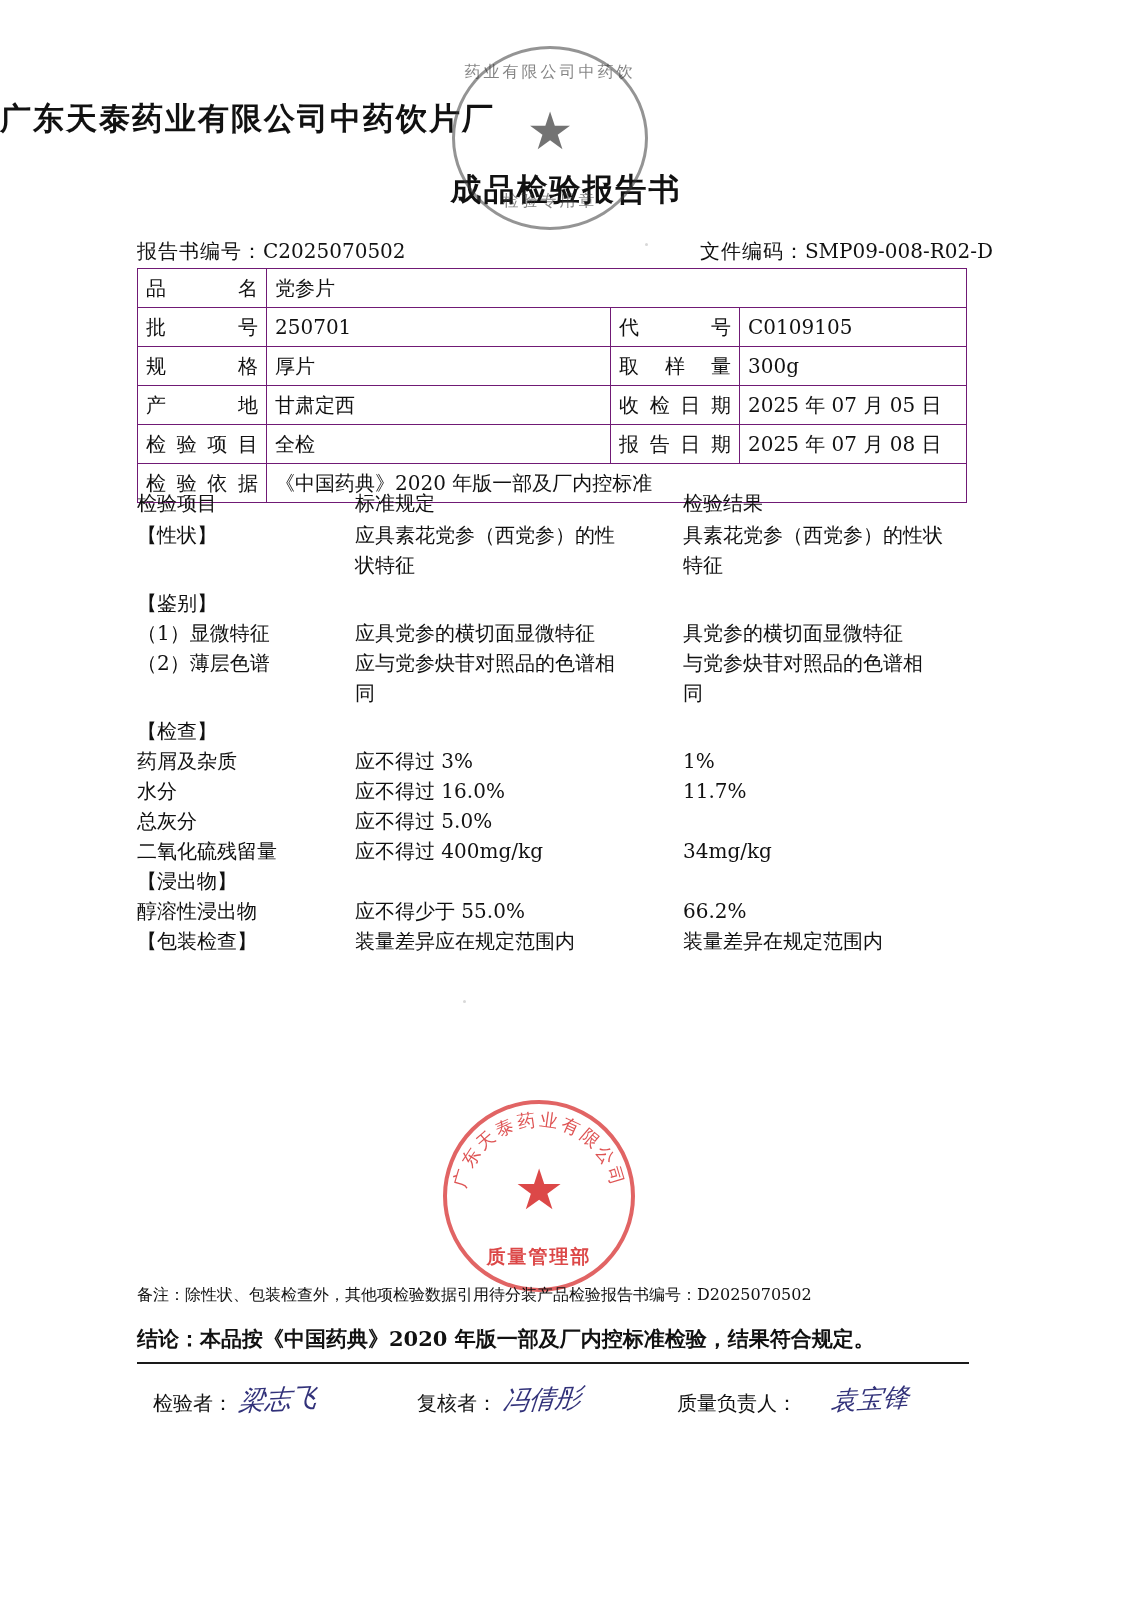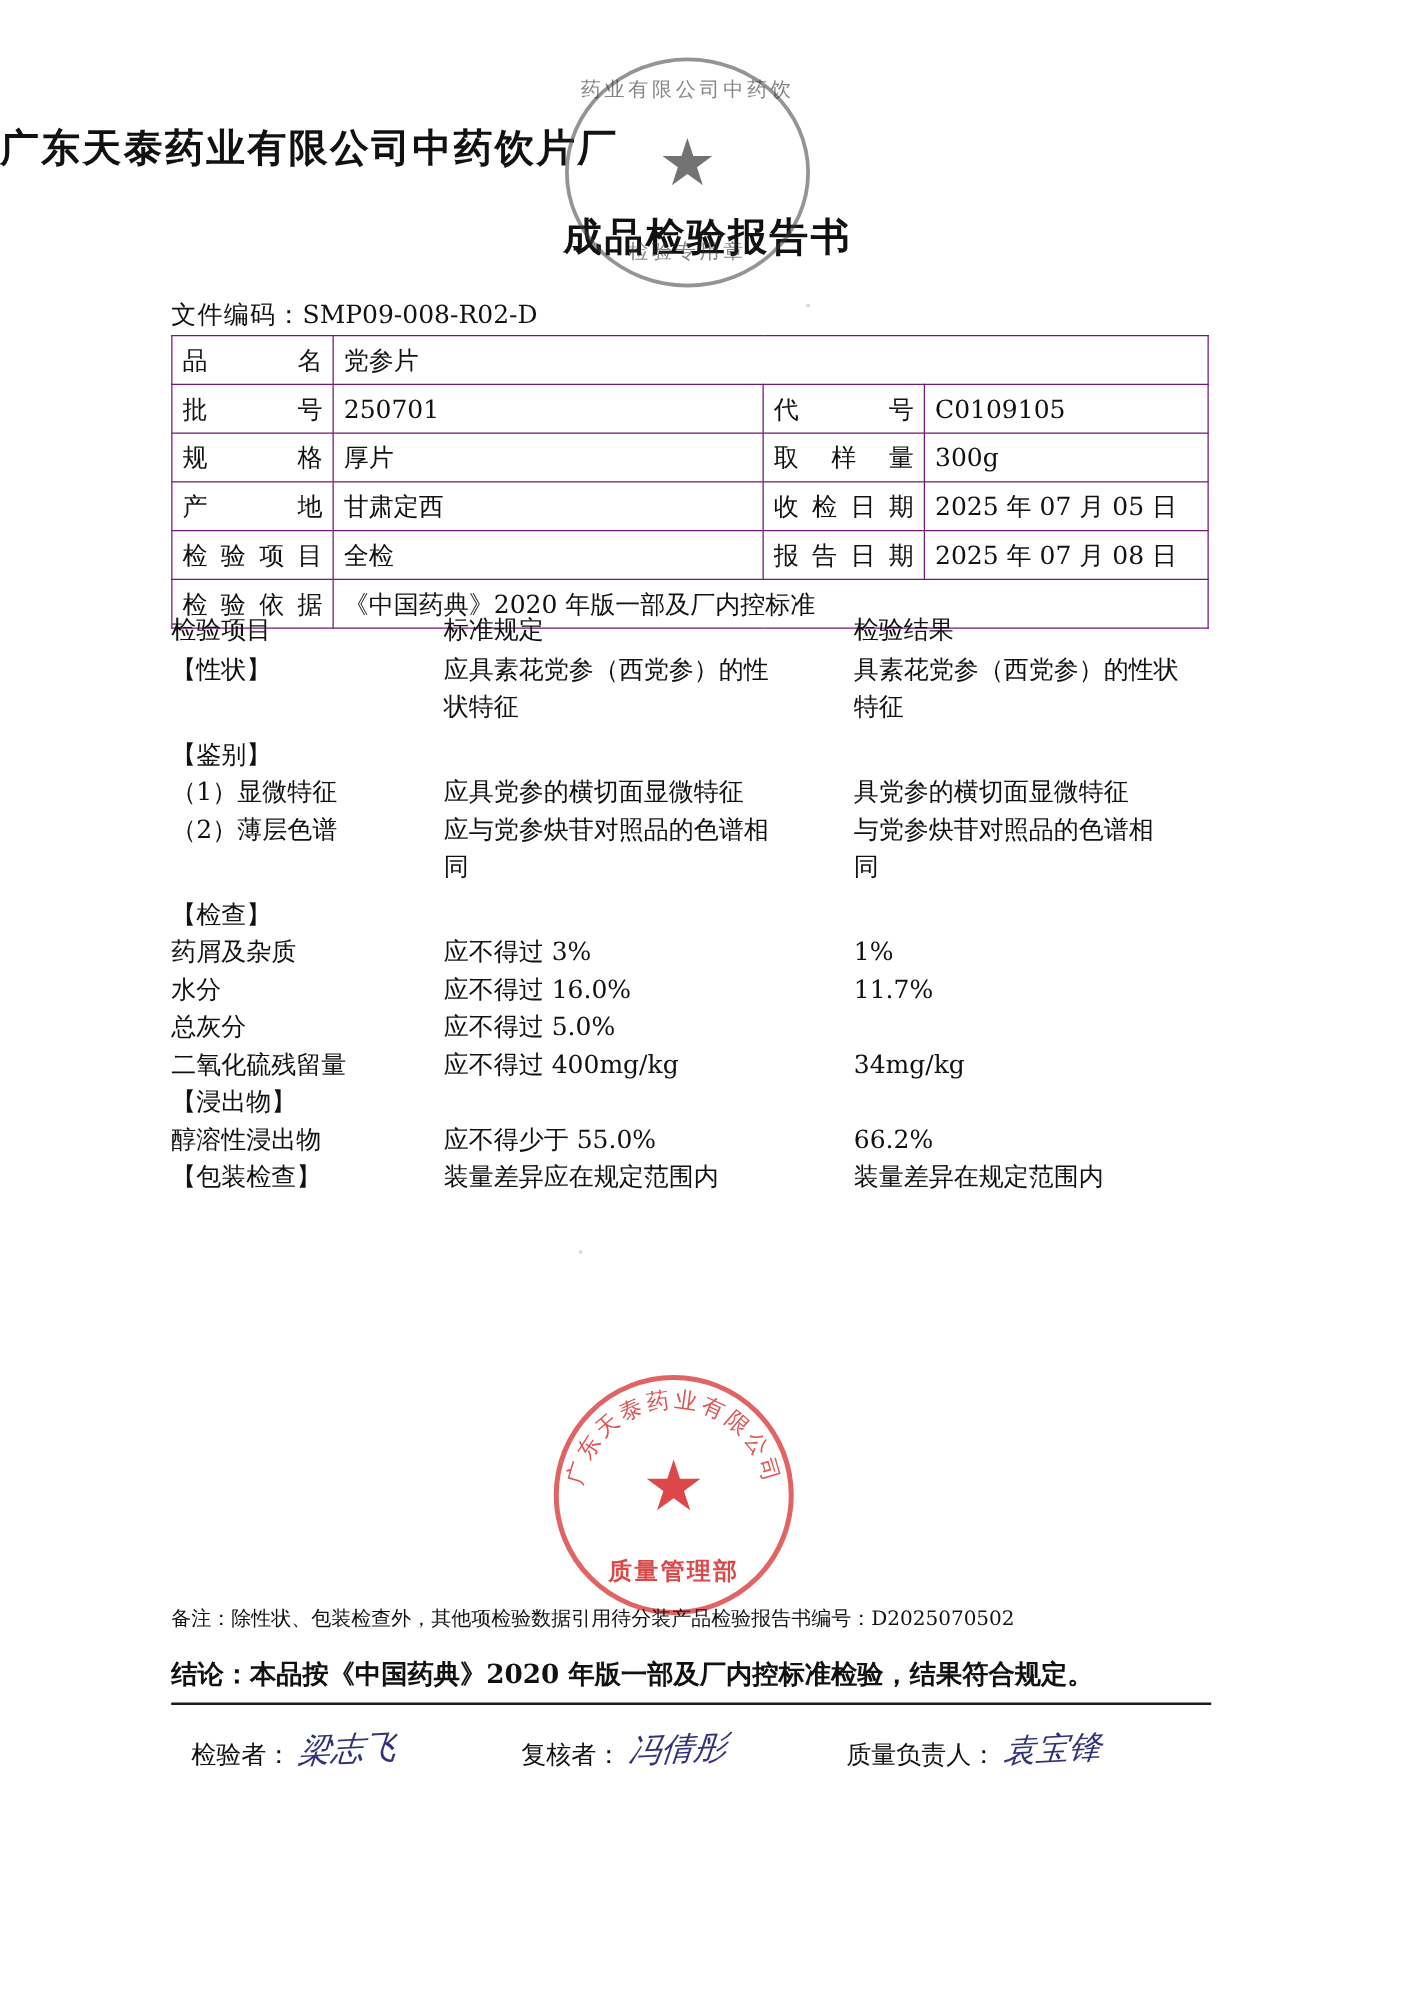--- a/index.html
+++ b/index.html
@@ -234,21 +234,21 @@
     font-size: 26px;
     color: #1b1b6b;
     font-style: italic;
     transform: skewX(-8deg) rotate(-3deg);
     margin-left: 6px;
     white-space: nowrap;
     opacity: .9;
   }
   .sig1 { left: 16px;   top: 10px; }
   .sig2 { left: 280px; top: 10px; }
-  .sig3 { left: 540px; top: 10px; }
+  .sig3 { left: 540px; top: 10px; gap: 28px; }
 
   .faint-dot {
     position: absolute;
     background: #d8d8d8;
     width: 3px; height: 3px;
     border-radius: 50%;
   }
 </style>
 </head>
 <body>
@@ -259,20 +259,23 @@
   <div class="doc-subtitle">成品检验报告书</div>
 
   <div class="top-stamp">
     <div class="ring"></div>
     <div class="arc-top">药业有限公司中药饮</div>
     <div class="star">★</div>
     <div class="arc-bottom">检验专用章</div>
   </div>
 
   <div class="meta-line">
+    <div>
+      <span class="label">报告书编号：</span><span class="value">C2025070502</span>
+    </div>
     <div>
       <span class="label">文件编码：</span><span class="value">SMP09-008-R02-D</span>
     </div>
   </div>
 
   <table class="info">
     <tbody>
       <tr>
         <td class="lbl">品　　名</td>
         <td class="val" colspan="3">党参片</td>

